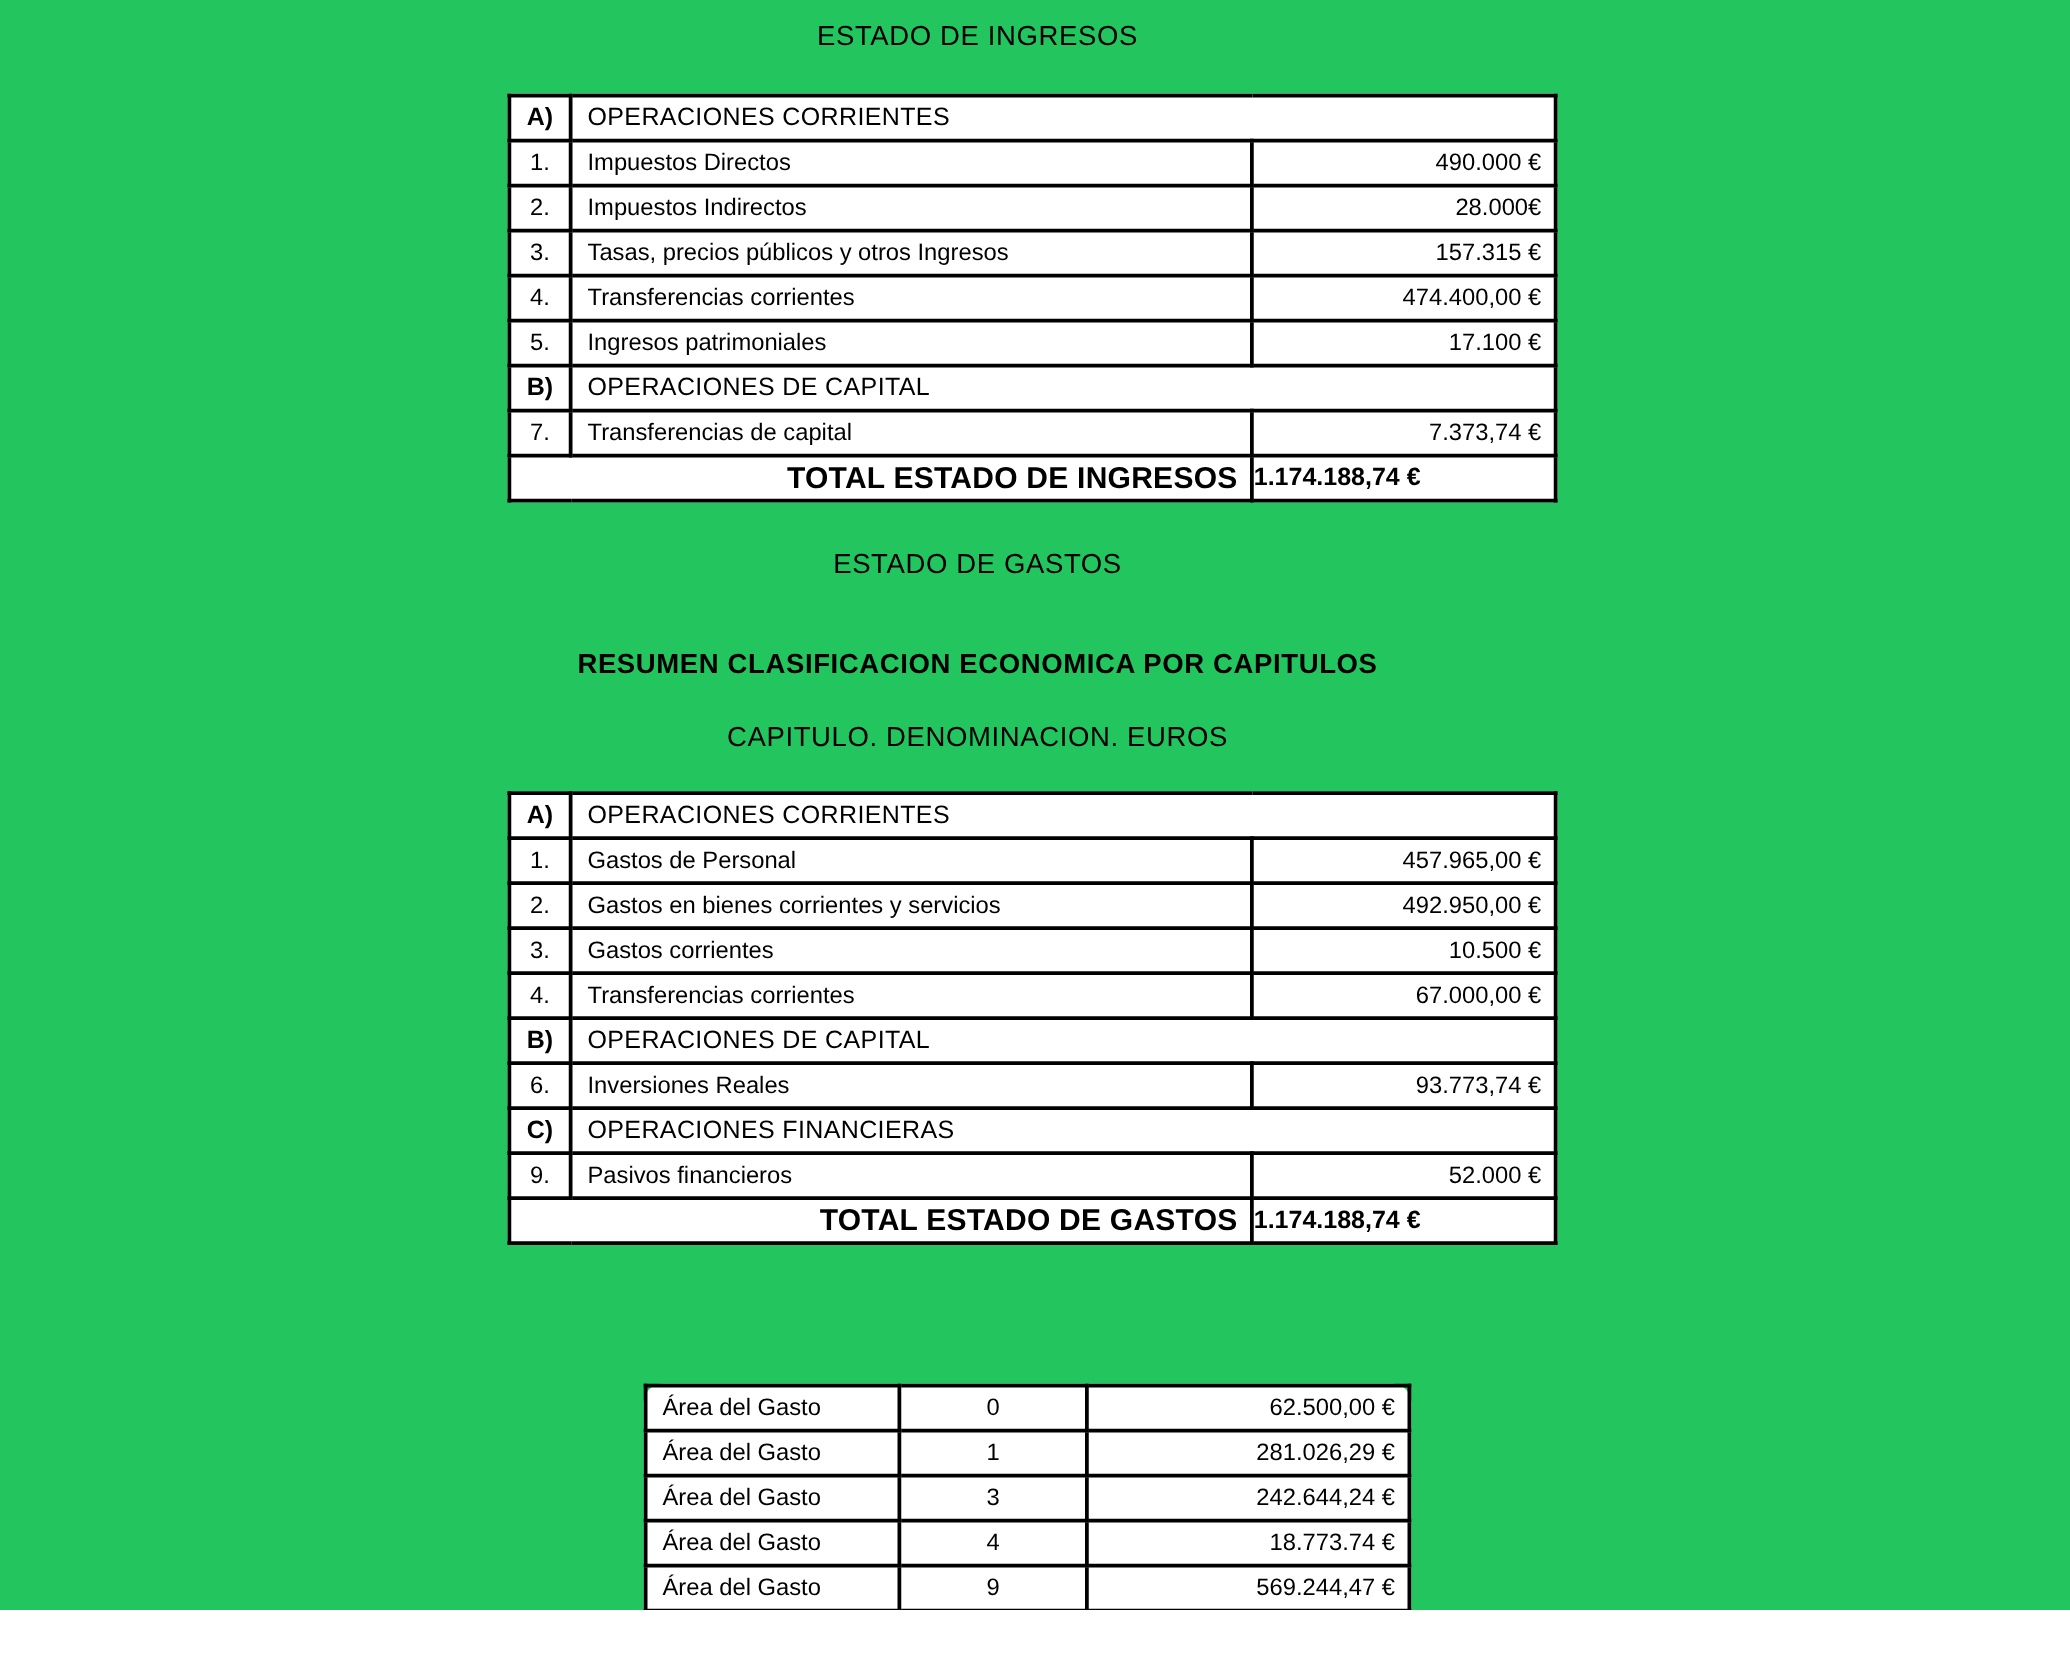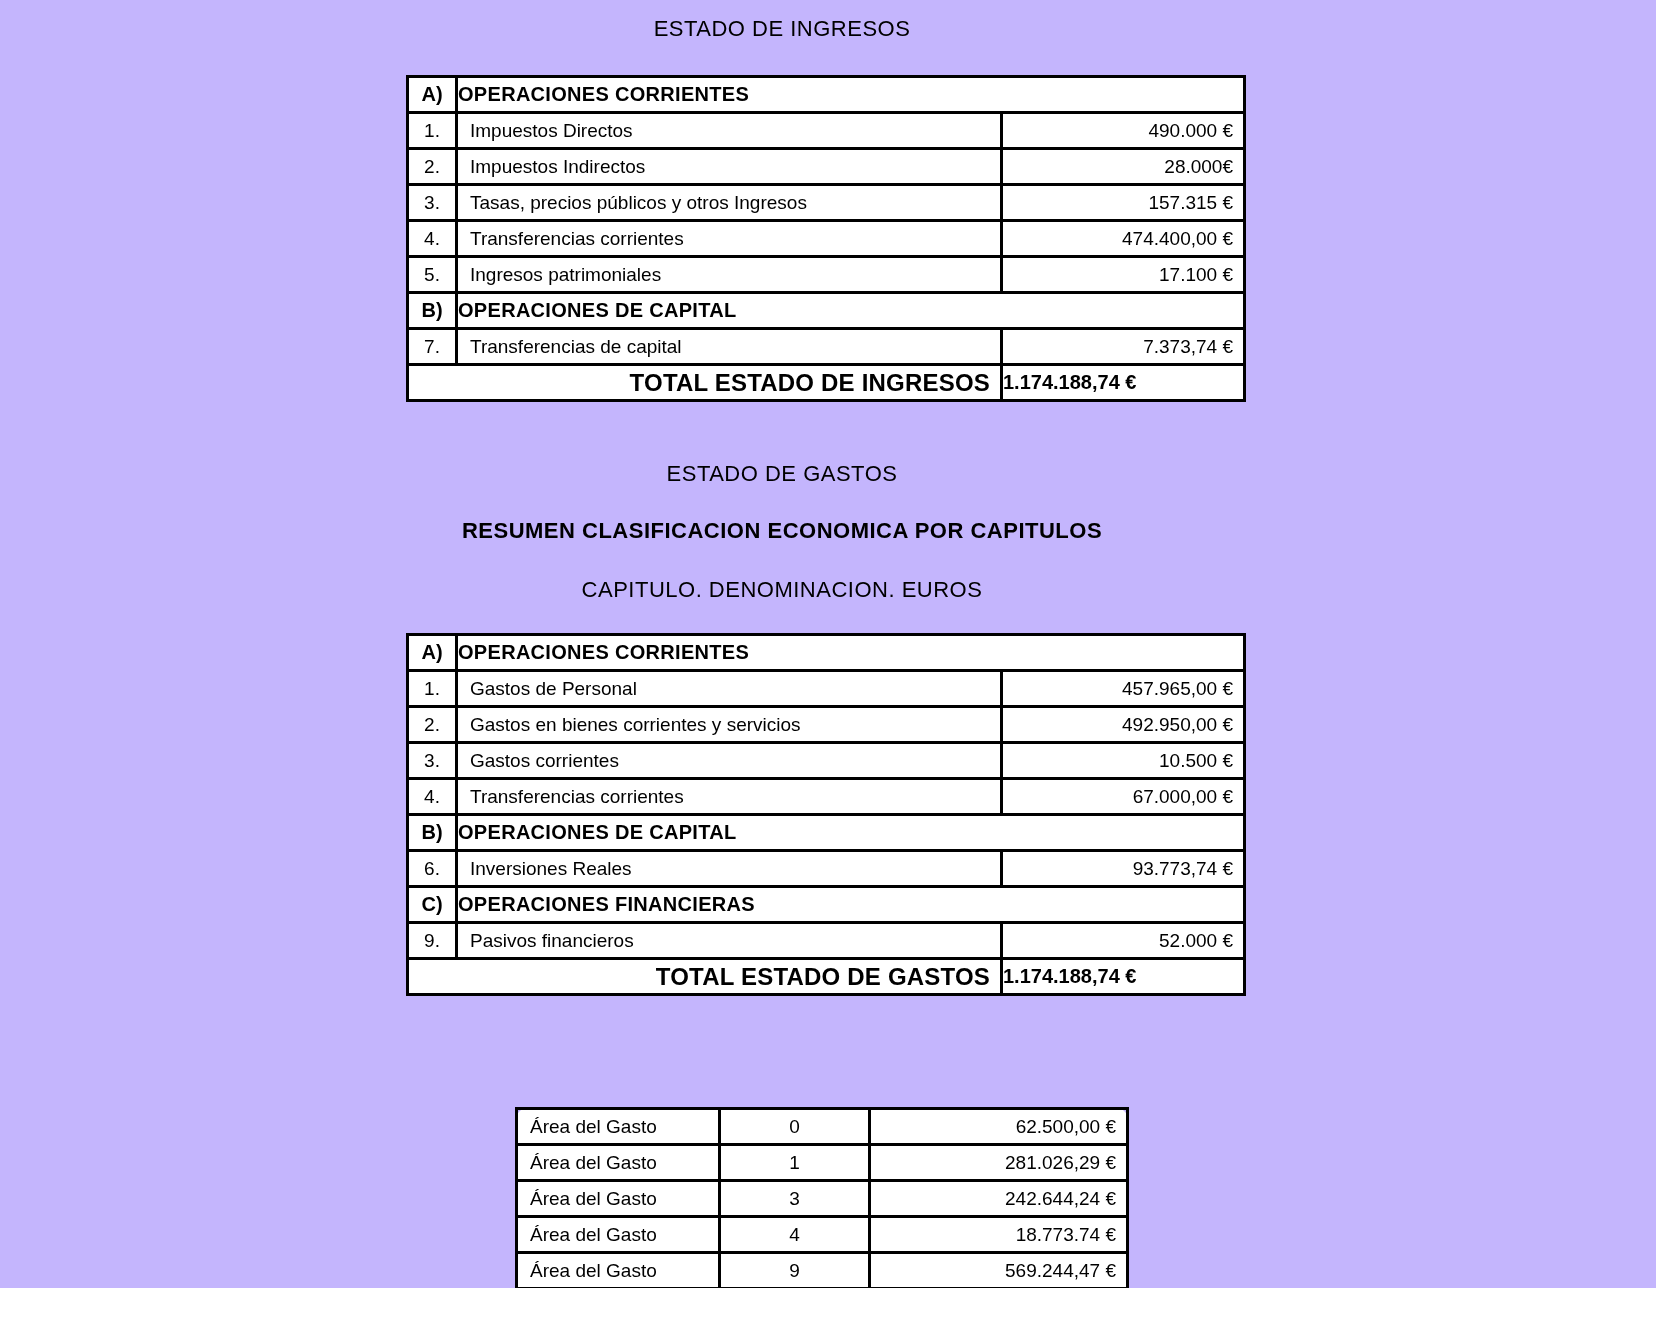--- a/index.html
+++ b/index.html
@@ -6,21 +6,21 @@
   html, body { background: #ffffff; }
   body {
     font-family: "Liberation Sans", sans-serif;
     color: #000000;
     -webkit-font-smoothing: antialiased;
   }
   .page {
     position: relative;
     width: 1656px;
     height: 1288px;
-    background: #c4b5fd;
+    background: #22c55e;
     overflow: hidden;
   }
   .title-band {
     position: absolute;
     left: 0;
     width: 1564px;
     text-align: center;
     font-size: 22px;
     letter-spacing: 0.5px;
     white-space: nowrap;
@@ -51,21 +51,22 @@
     font-size: 20px;
   }
   .budget-table td.label {
     text-align: left;
     padding-left: 12px;
     padding-right: 6px;
     margin-left: 44px;
   }
   .budget-table td.section-label {
     text-align: left;
-    font-weight: bold;
+    padding-left: 12px;
+    font-weight: normal;
     font-size: 20px;
     letter-spacing: 0.3px;
     margin-left: 20px;
   }
   .budget-table td.value {
     text-align: right;
     padding-right: 10px;
   }
   .budget-table td.total-label {
     text-align: right;
@@ -140,21 +141,21 @@
           <td class="label">Transferencias de capital</td>
           <td class="value">7.373,74 €</td>
         </tr>
         <tr>
           <td class="total-label" colspan="2">TOTAL ESTADO DE INGRESOS</td>
           <td class="total-value">1.174.188,74 €</td>
         </tr>
       </tbody>
   </table>
 
-  <div class="title-band" style="top:461px;">ESTADO DE GASTOS</div>
+  <div class="title-band" style="top:438px;">ESTADO DE GASTOS</div>
 
   <div class="title-band" style="top:577px;">CAPITULO. DENOMINACION. EUROS</div>
 
   <div class="title-band bold" style="top:518px;">RESUMEN CLASIFICACION ECONOMICA POR CAPITULOS</div>
 
   <table class="budget-table" style="left:406px; top:633px; width:837px;">
     <colgroup>
       <col style="width:49px">
       <col style="width:545px">
       <col style="width:243px">

